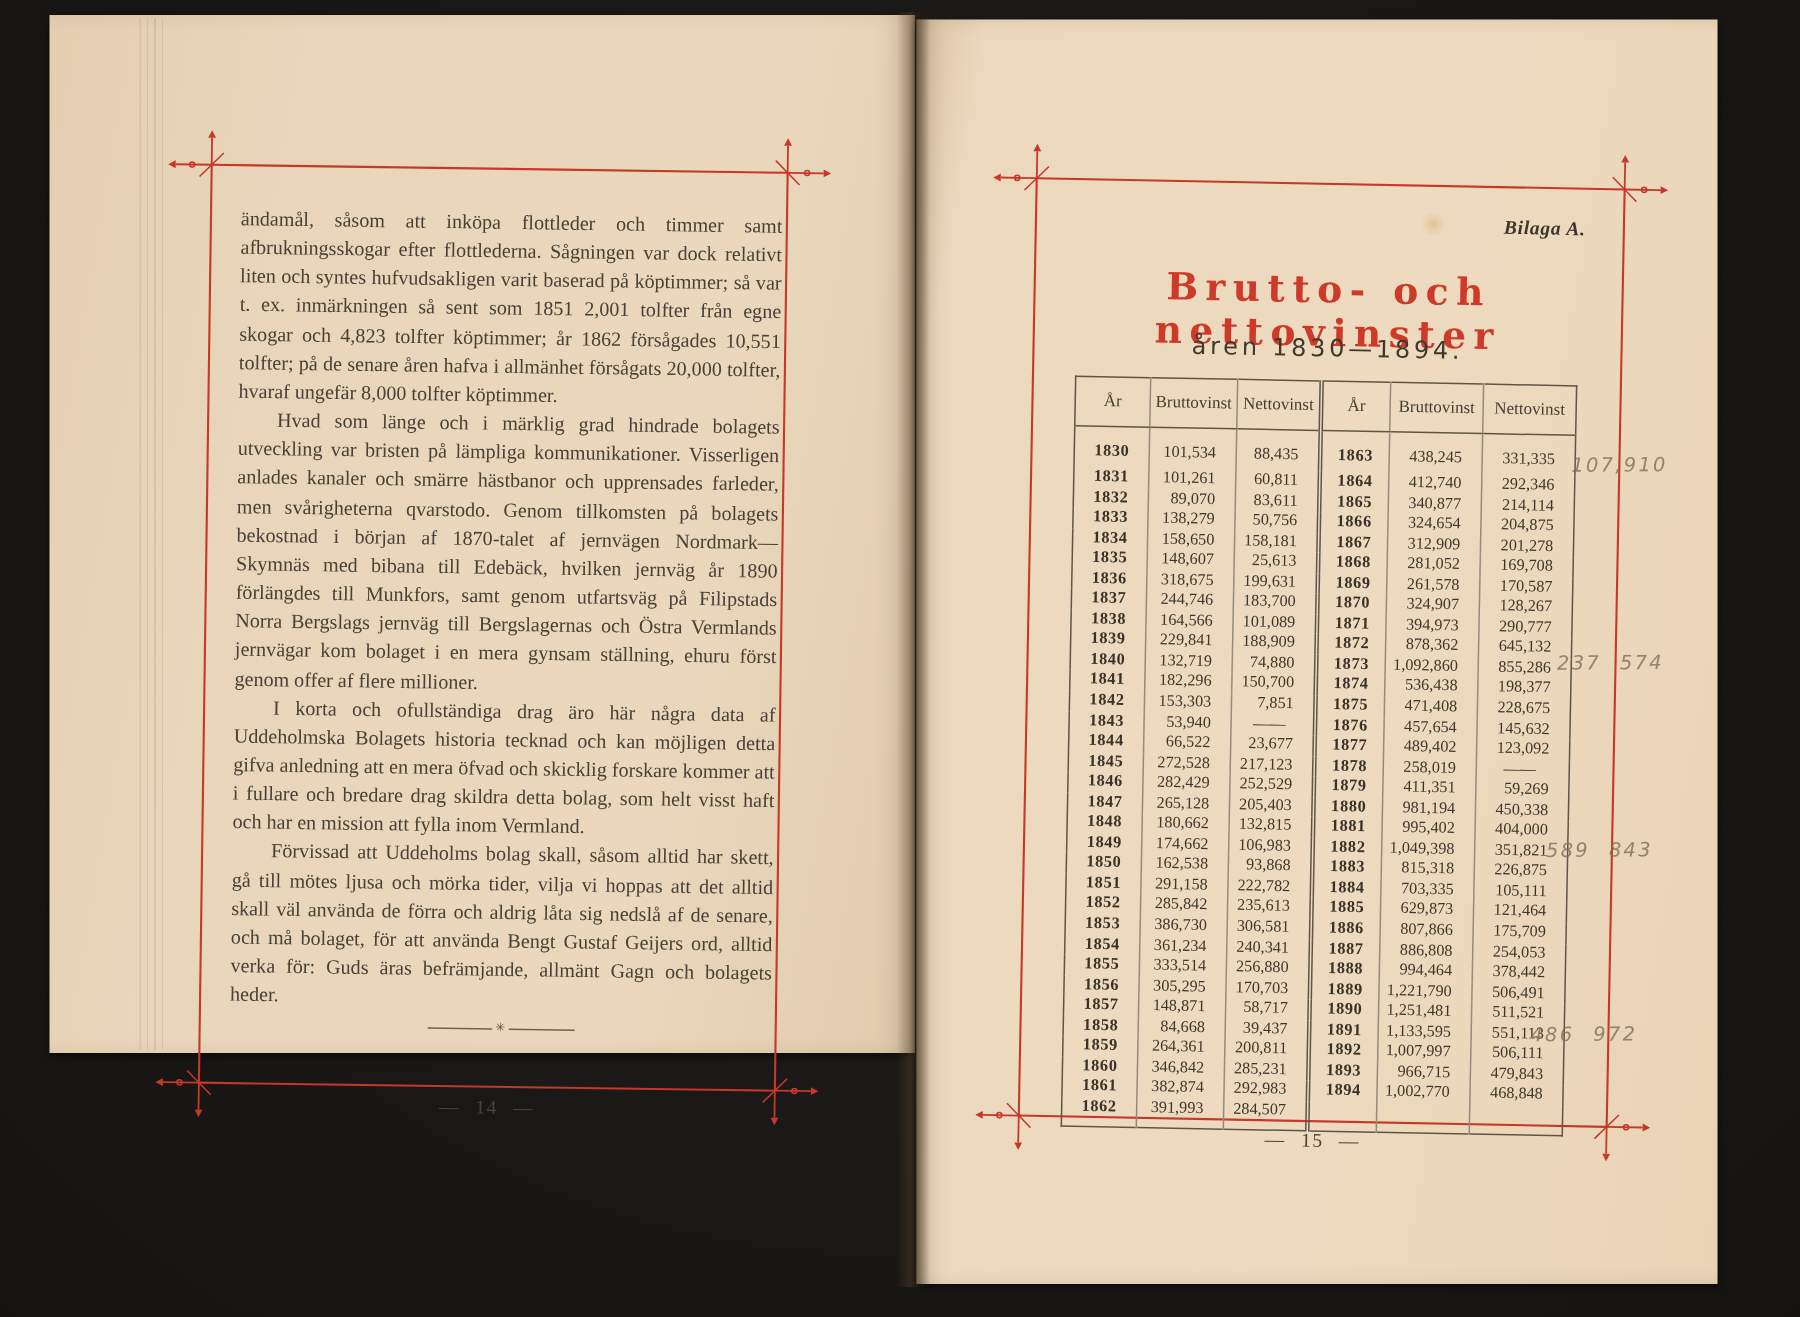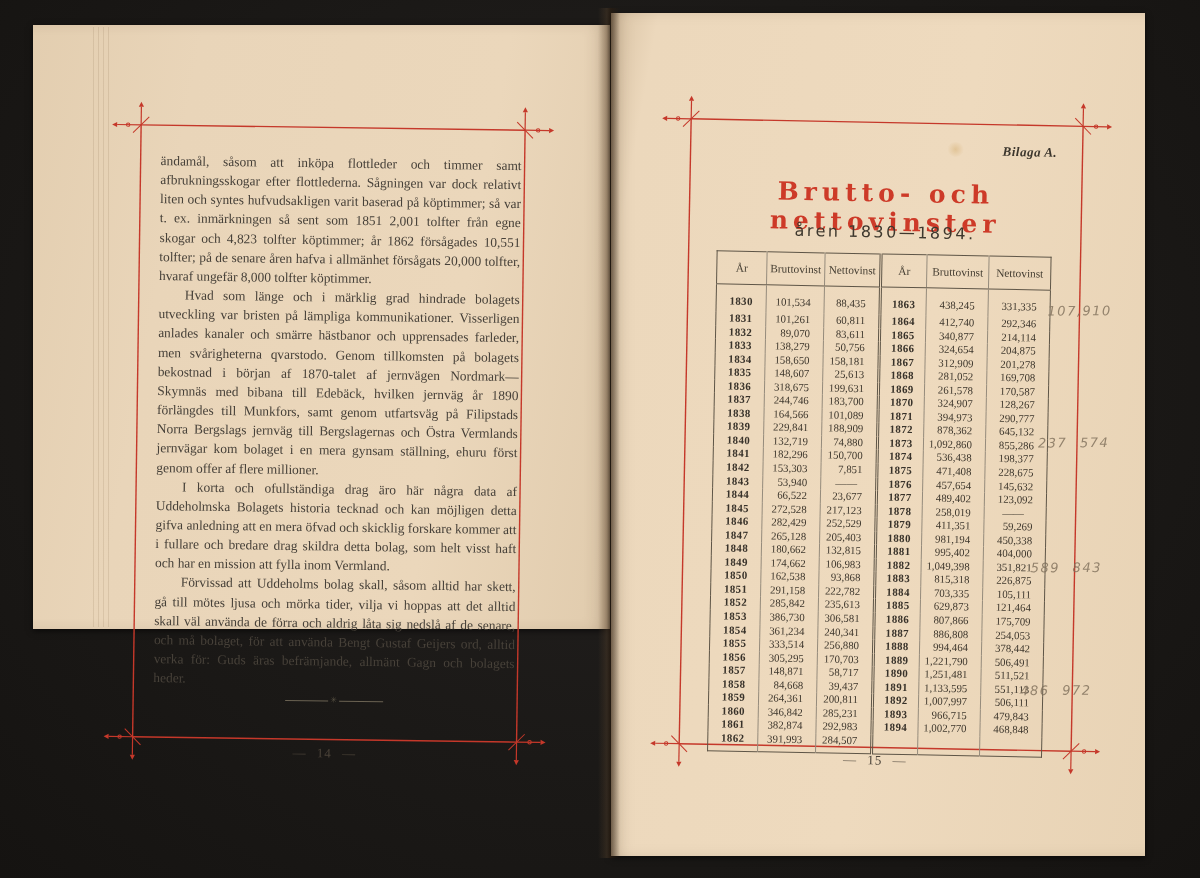--- a/index.html
+++ b/index.html
@@ -5,21 +5,21 @@
   html,body{margin:0;padding:0;}
   body{
     width:1200px;height:878px;position:relative;overflow:hidden;
     background:#1a1816;
     font-family:"Liberation Serif","DejaVu Serif",serif;
   }
   .photo{position:absolute;inset:0;
     background:radial-gradient(ellipse at 50% 42%, #242120 0%, #1b1917 55%, #151311 100%);}
   .page{position:absolute;}
   .page-left{
-    left:33px;top:25px;width:577px;height:604px;
+    left:33px;top:10px;width:577px;height:692px;
     background:linear-gradient(100deg,#e3ceb0 0%,#e9d5b9 25%,#ebd7bb 70%,#e1ccae 98%);
     box-shadow:inset -16px 0 20px -12px rgba(70,48,26,.45), 0 2px 6px rgba(0,0,0,.6);
   }
   .page-right{
     left:611px;top:13px;width:534px;height:843px;
     background:linear-gradient(100deg,#d9c3a5 0%,#ecd8bc 7%,#eedabe 55%,#e8d3b5 100%);
     box-shadow:inset 12px 0 18px -10px rgba(70,48,26,.5), 0 2px 6px rgba(0,0,0,.6);
   }
   .gutter{position:absolute;left:598px;top:8px;width:22px;height:850px;z-index:6;
     background:linear-gradient(90deg,rgba(80,58,36,0) 0%,rgba(95,72,48,.35) 40%,rgba(45,30,16,.55) 58%,rgba(80,58,36,0) 100%);}

